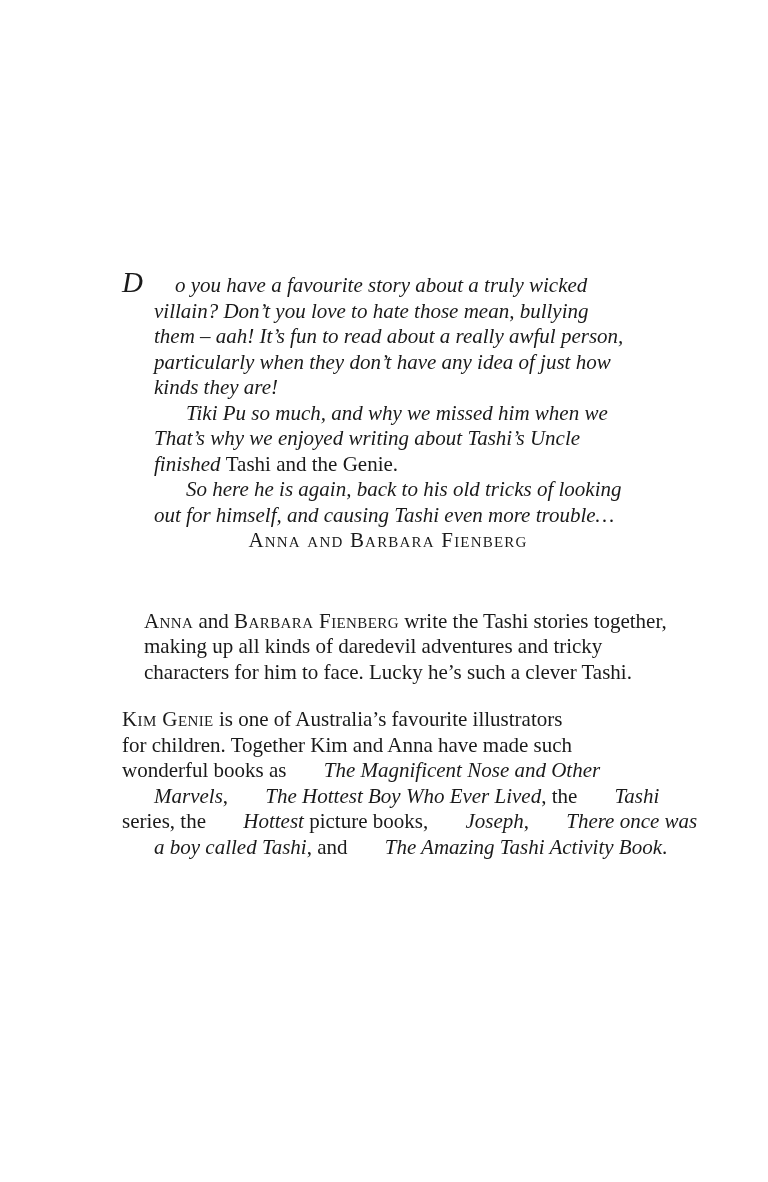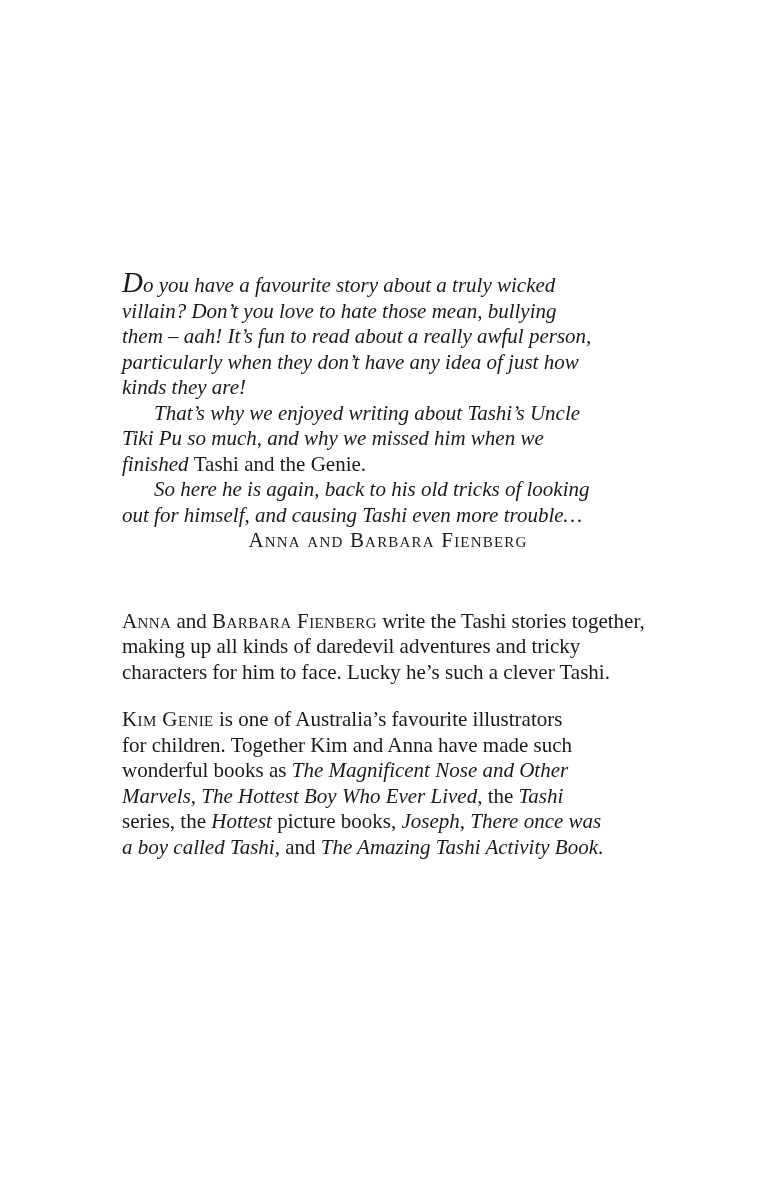--- a/index.html
+++ b/index.html
@@ -22,46 +22,46 @@
     top: 270px;
     width: 532px;
     font-size: 21px;
     line-height: 25.5px;
   }
   .para { margin: 0; }
   .line { white-space: nowrap; }
   
   .para.indent .line:first-child { text-indent: 32px; }
   
-  .line span.i    { font-style: italic; }
+  .line span.i    { font-style: italic; margin-left: 32px; }
   .line span.r    { font-style: normal; }
   .line span.init { font-style: italic; font-size: 29px; line-height: 25.5px; }
   .line span.sc   { font-variant: small-caps; letter-spacing: 0.4px; }
   .attribution { text-align: center; }
   .attribution .line span.sc { letter-spacing: 1.2px; }
-  .gap-lg { margin-top: 55px; }
+  .gap-lg { margin-top: 55px; margin-left: 22px; }
   .gap-sm { margin-top: 22px; }
 </style>
 </head>
 <body>
 
 <div class="page">
   <div class="text-block">
 
     <div class="para italic">
         <div class="line"><span class="init">D</span><span class="i">o you have a favourite story about a truly wicked</span></div>
         <div class="line"><span class="i">villain? Don’t you love to hate those mean, bullying</span></div>
         <div class="line"><span class="i">them – aah! It’s fun to read about a really awful person,</span></div>
         <div class="line"><span class="i">particularly when they don’t have any idea of just how</span></div>
         <div class="line"><span class="i">kinds they are!</span></div>
       </div>
 
     <div class="para italic indent">
+        <div class="line"><span class="i">Tiki Pu so much, and why we missed him when we</span></div>
         <div class="line"><span class="i">That’s why we enjoyed writing about Tashi’s Uncle</span></div>
-        <div class="line"><span class="i">Tiki Pu so much, and why we missed him when we</span></div>
         <div class="line"><span class="i">finished </span><span class="r">Tashi and the Genie.</span></div>
       </div>
 
     <div class="para italic indent">
         <div class="line"><span class="i">So here he is again, back to his old tricks of looking</span></div>
         <div class="line"><span class="i">out for himself, and causing Tashi even more trouble…</span></div>
       </div>
 
     <div class="para attribution">
         <div class="line"><span class="sc">Anna and Barbara Fienberg</span></div>

